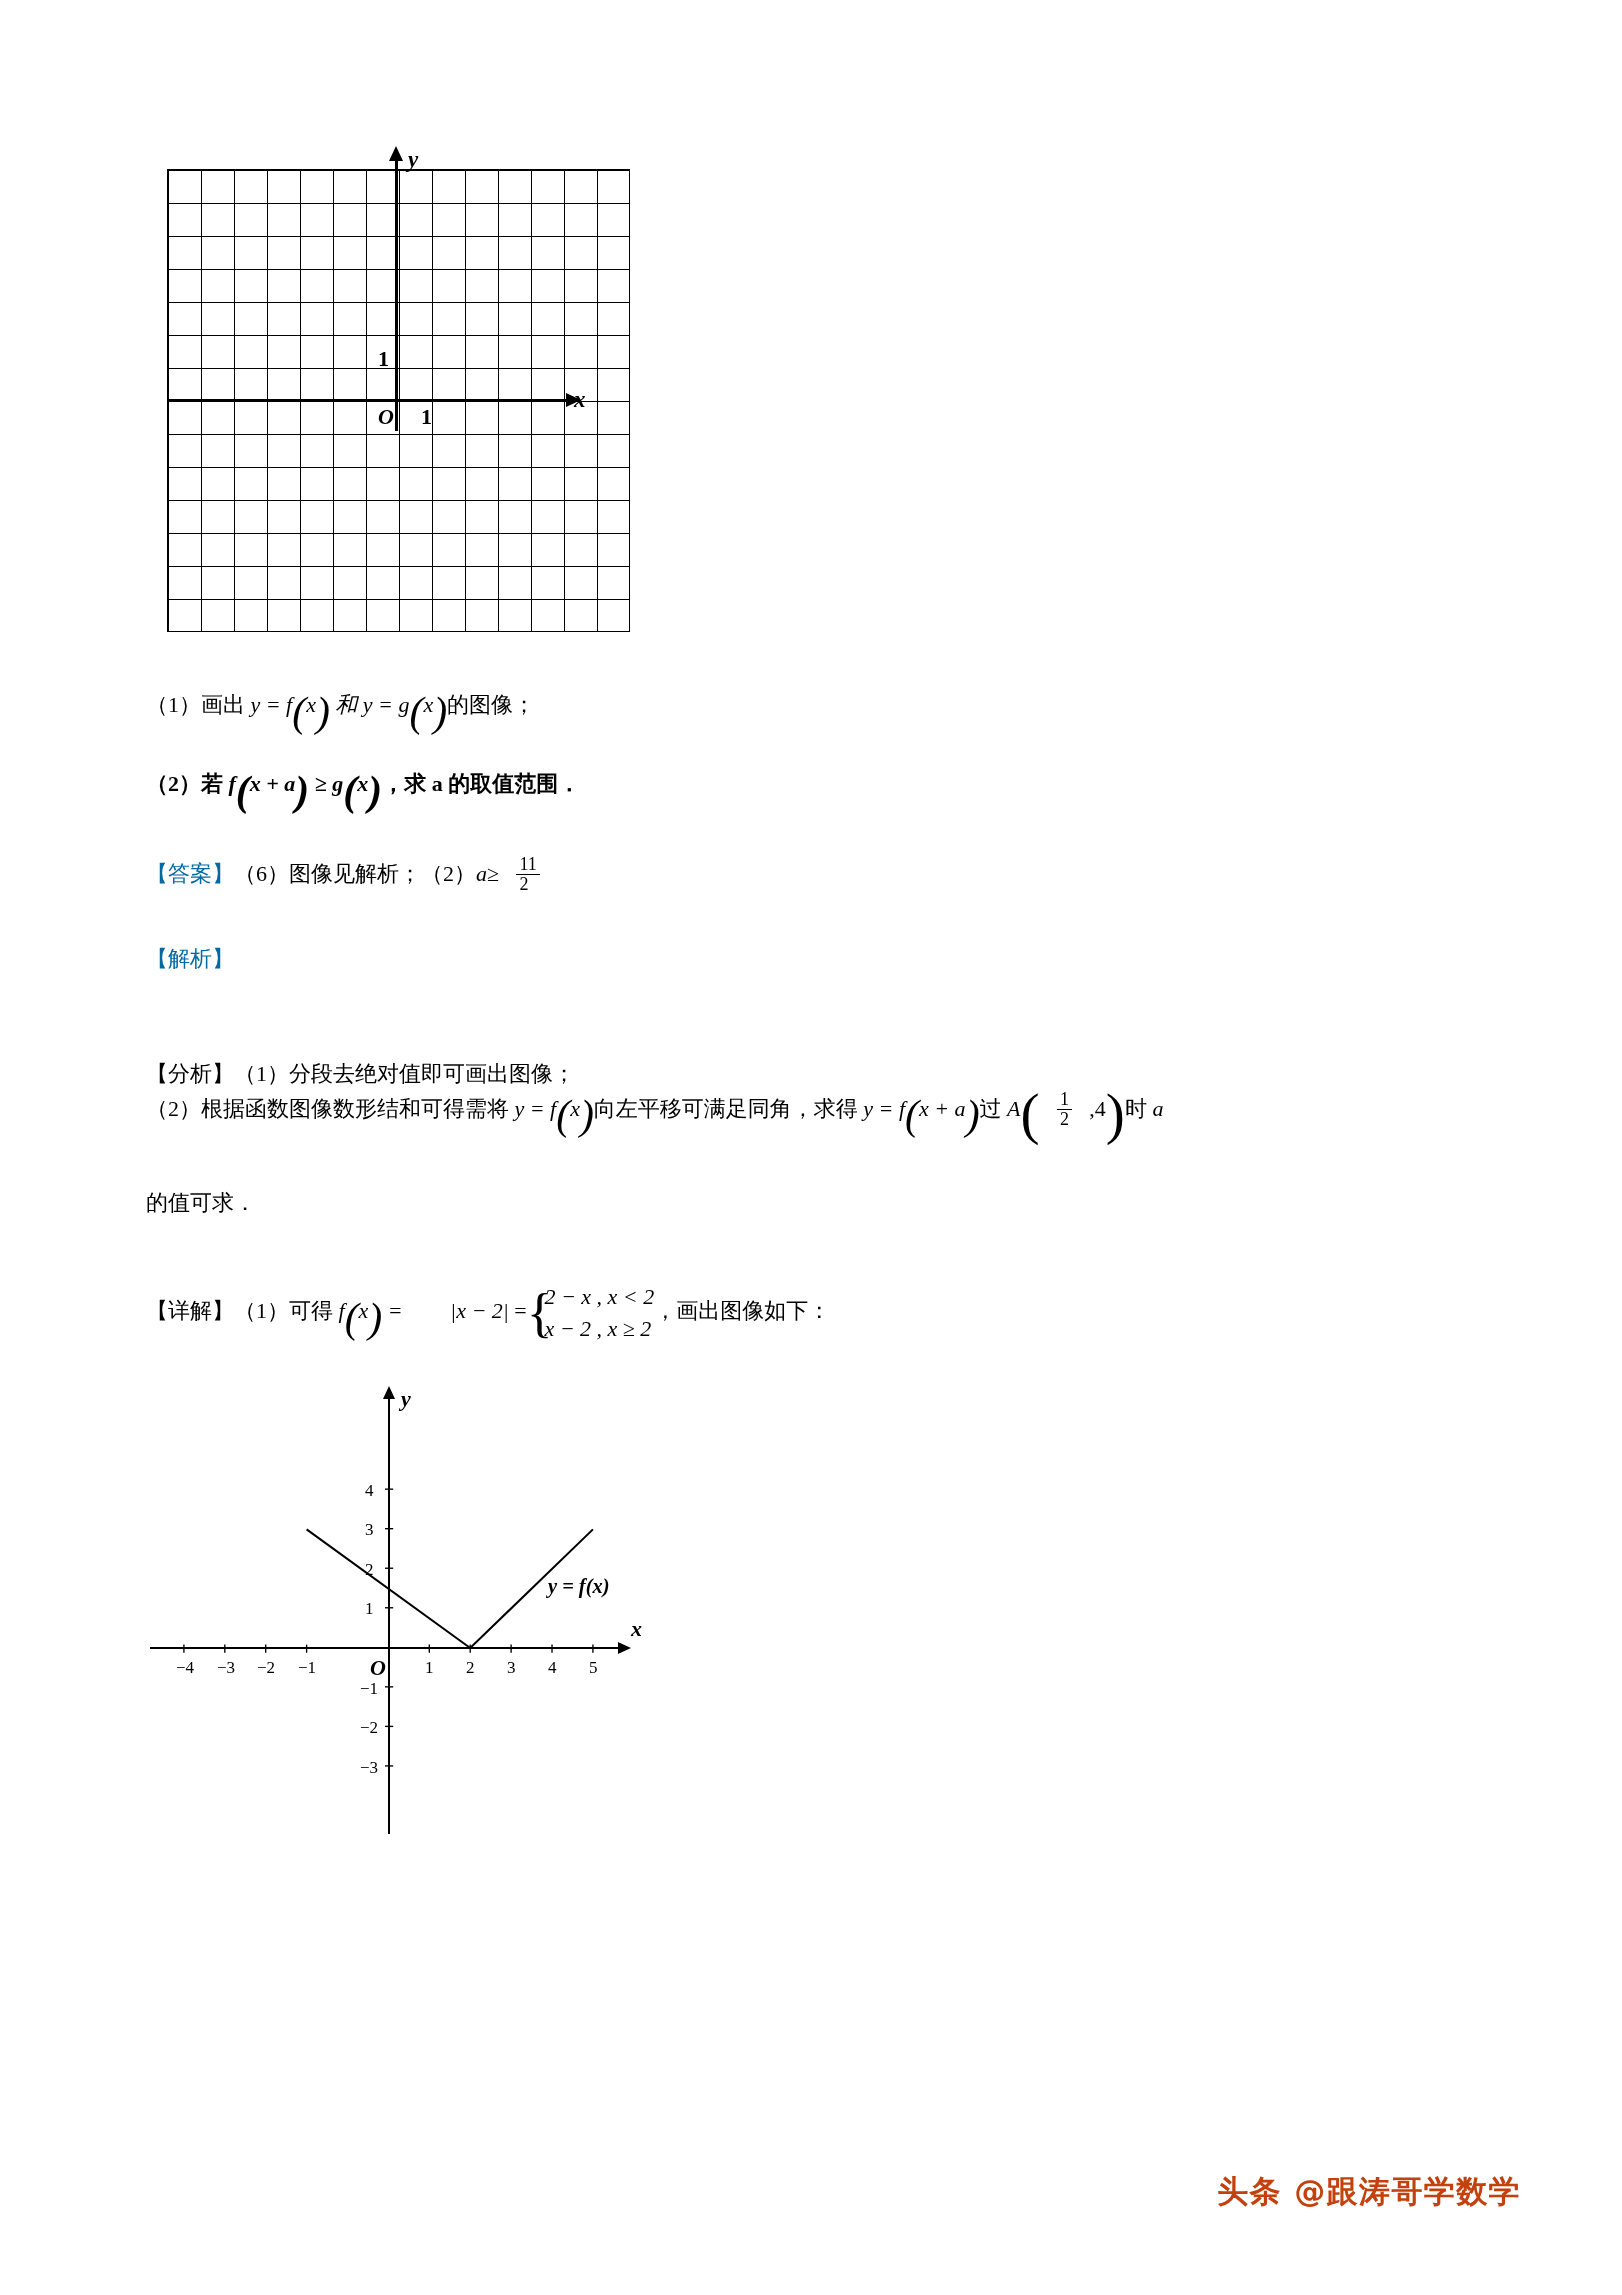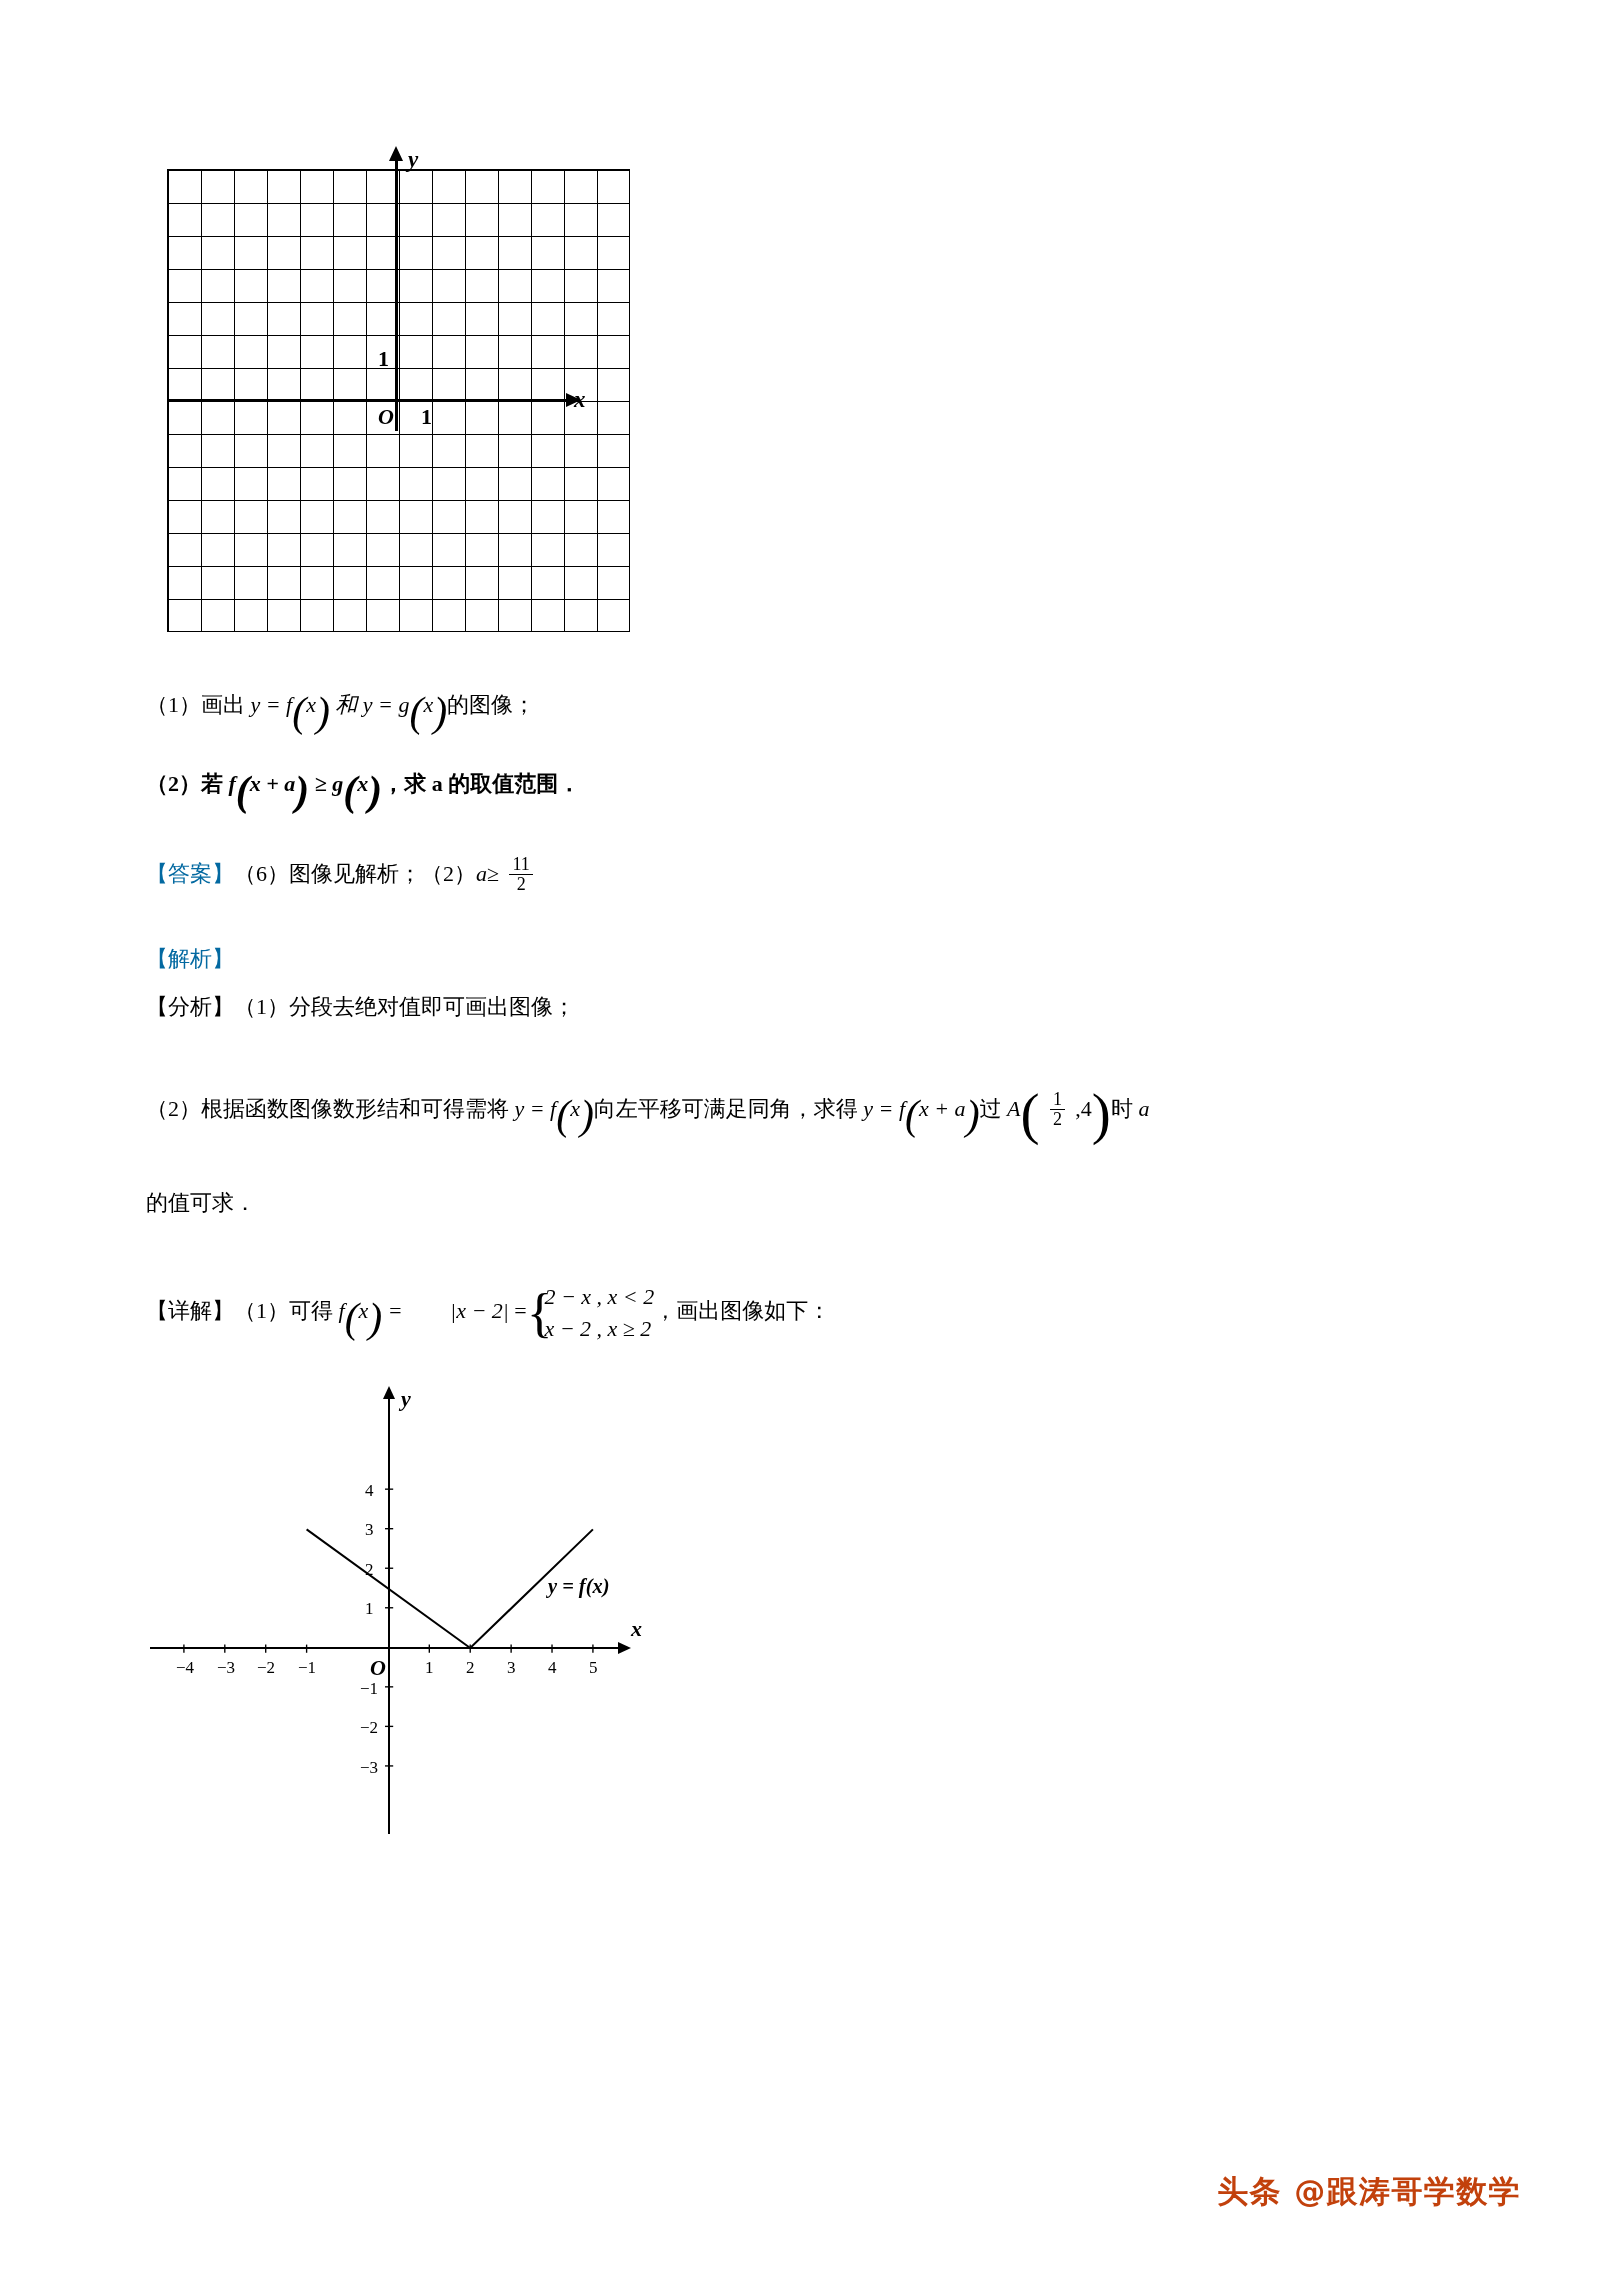--- a/index.html
+++ b/index.html
@@ -124,24 +124,24 @@
     line-height: 1.5;
     white-space: nowrap;
   }
   .blue {
     color: #0369a1;
   }
   .mi { font-style: italic; font-family: "Liberation Serif", serif; }
   .frac {
     display: inline-block;
     vertical-align: -0.55em;
-    text-align: center;
+    text-align: left;
     font-size: 0.82em;
     line-height: 1.08;
-    margin: 0 10px;
+    margin: 0 17px;
   }
   .frac .num { display: block; padding: 0 3.4px; }
   .frac .den { display: block; border-top: 1.4px solid #000; padding: 0 3.4px; }
   .bigparen {
     display: inline-block;
     font-size: 1.9em;
     line-height: 0.6;
     vertical-align: -0.33em;
     font-family: "Liberation Serif", serif;
   }
@@ -272,21 +272,21 @@
 
   <div class="para" style="left:146px; top:855px;">
     <span class="blue">【答案】</span><span>（6）图像见解析；（2）</span><span class="mi">a</span><span>≥</span><span class="frac">
       <span class="num">11</span>
       <span class="den">2</span>
     </span>
   </div>
 
   <div class="para blue" style="left:146px; top:942px;">【解析】</div>
 
-  <div class="para" style="left:146px; top:990px;">
+  <div class="para" style="left:146px; top:1057px;">
     <span>【分析】</span><span>（1）分段去绝对值即可画出图像；</span>
   </div>
 
   <div class="para" style="left:146px; top:1090px;">
     <span>（2）根据函数图像数形结和可得需将 </span><span class="mi">y = f<span class="bigparen">(</span>x<span class="bigparen">)</span></span><span>向左平移可满足同角，求得 </span><span class="mi">y = f<span class="bigparen">(</span>x + a<span class="bigparen">)</span></span><span>过 </span><span class="mi">A</span><span class="bigparen" style="font-size:2.6em; line-height:0.55; vertical-align:-0.30em;">(</span><span class="frac">
       <span class="num">1</span>
       <span class="den">2</span>
     </span><span>,</span><span>4</span><span class="bigparen" style="font-size:2.6em; line-height:0.55; vertical-align:-0.30em;">)</span><span>时 </span><span class="mi">a</span>
   </div>
 

